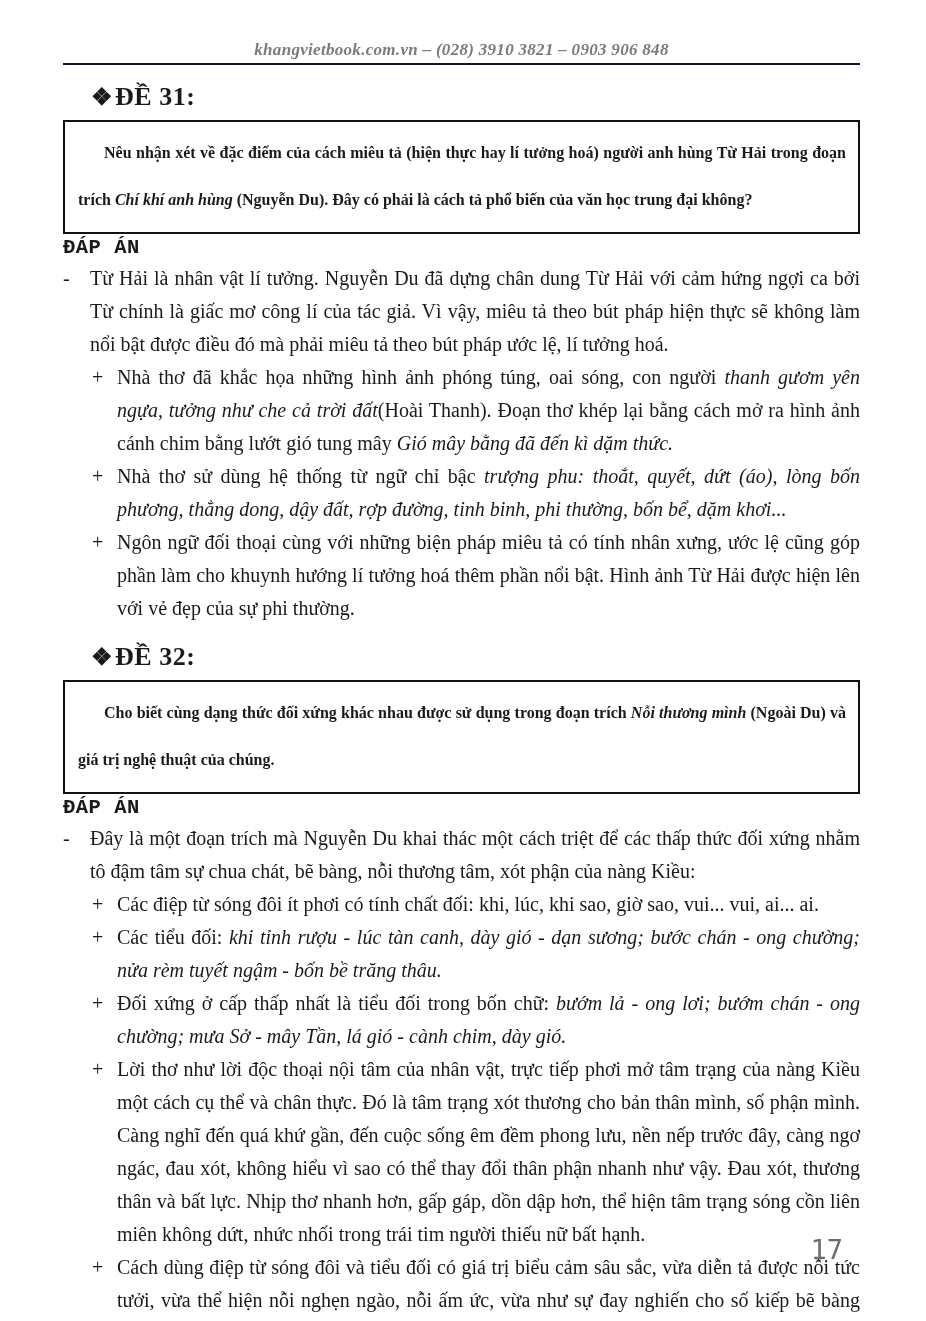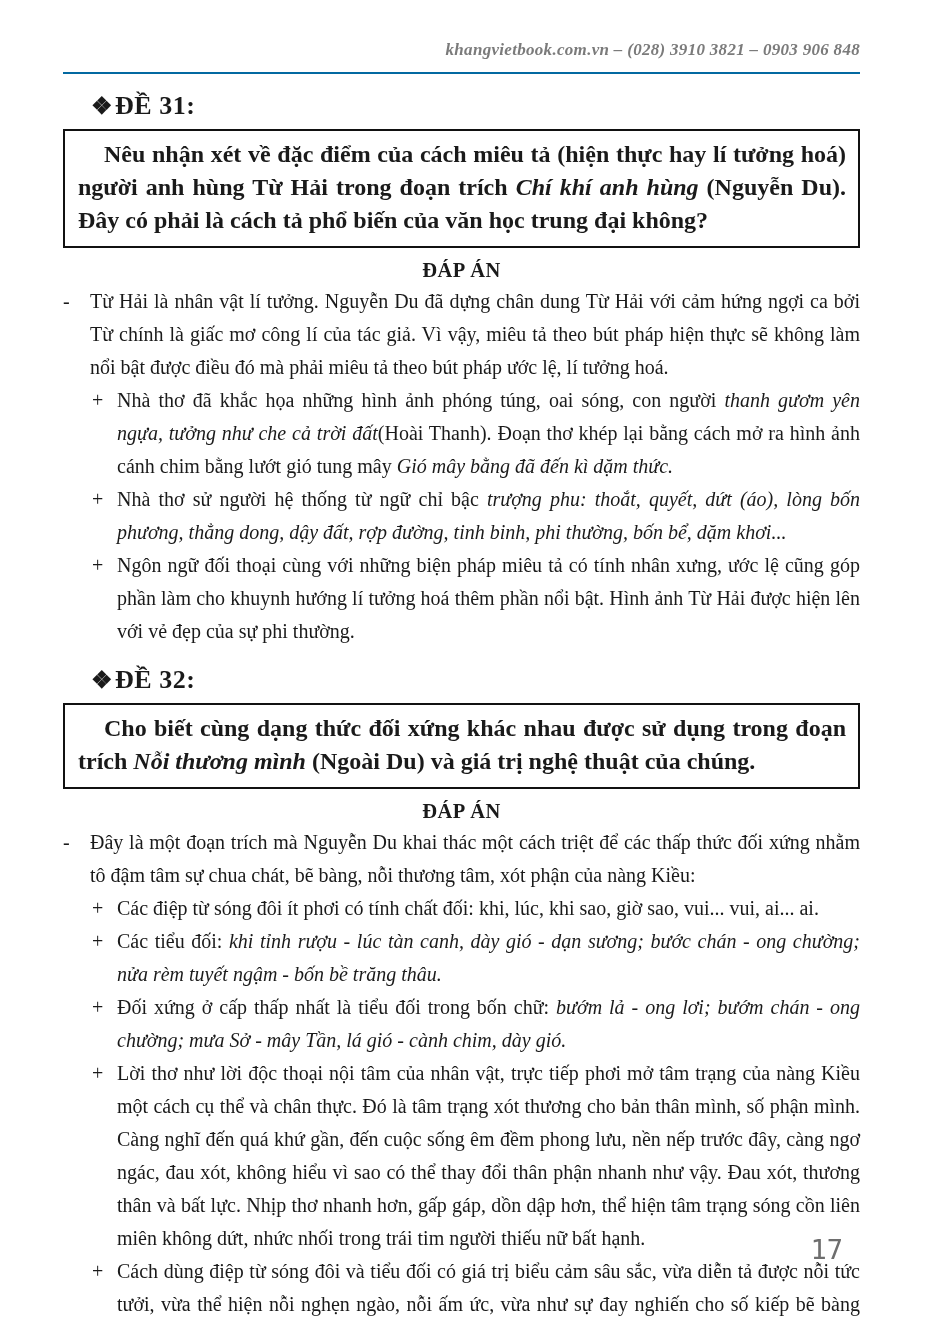--- a/index.html
+++ b/index.html
@@ -9,23 +9,23 @@
     height: 1321px;
     background: #ffffff;
     font-family: "Liberation Serif", "DejaVu Serif", serif;
     color: #1a1a1a;
     overflow: hidden;
     box-sizing: border-box;
   }
   .content { margin: 0 66px 0 63px; }
   .header {
     margin-top: 40px;
-    border-bottom: 2px solid #0369a1;
-    text-align: right;
-    padding-bottom: 12px;
+    border-bottom: 2px solid #0f172a;
+    text-align: center;
+    padding-bottom: 3px;
   }
   .header-text {
     font-weight: bold;
     font-style: italic;
     font-size: 17px;
     color: #7b7b7b;
     letter-spacing: 0.3px;
   }
   .section-heading {
     margin: 17px 0 8px 28px;
@@ -34,31 +34,31 @@
     letter-spacing: 0.5px;
     display: flex;
     align-items: center;
     gap: 2px;
   }
   .diamond { font-size: 24px; line-height: 1; }
   .question-box {
     border: 2px solid #111111;
     padding: 7px 12px 9px 13px;
     font-weight: bold;
-    font-size: 24px;
-    line-height: 33px;
+    font-size: 16px;
+    line-height: 47px;
     text-align: justify;
     text-indent: 26px;
   }
   .answer-label {
-    text-align: center;
     font-weight: bold;
     font-size: 20.5px;
-    margin: 11px 0 3px 0;
+    margin: 2px 0 3px 0;
     letter-spacing: 0.5px;
+    font-family: Liberation Mono, monospace;
   }
   .answer-item {
     display: flex;
     font-size: 20px;
     line-height: 33px;
   }
   .answer-item .bullet {
     flex: 0 0 27px;
     text-align: left;
   }
@@ -104,21 +104,21 @@
     <p class="item-text"><span>Từ Hải là nhân vật lí tưởng. Nguyễn Du đã dựng chân dung Từ Hải với cảm hứng ngợi ca bởi Từ chính là giấc mơ công lí của tác giả. Vì vậy, miêu tả theo bút pháp hiện thực sẽ không làm nổi bật được điều đó mà phải miêu tả theo bút pháp ước lệ, lí tưởng hoá.</span></p>
   </div>
 
   <div class="answer-item level2">
     <span class="bullet">+</span>
     <p class="item-text"><span>Nhà thơ đã khắc họa những hình ảnh phóng túng, oai sóng, con người </span><span class="it">thanh gươm yên ngựa, tưởng như che cả trời đất</span><span>(Hoài Thanh). Đoạn thơ khép lại bằng cách mở ra hình ảnh cánh chim bằng lướt gió tung mây </span><span class="it">Gió mây bằng đã đến kì dặm thức.</span></p>
   </div>
 
   <div class="answer-item level2">
     <span class="bullet">+</span>
-    <p class="item-text"><span>Nhà thơ sử người hệ thống từ ngữ chỉ bậc </span><span class="it">trượng phu: thoắt, quyết, dứt (áo), lòng bốn phương, thẳng dong, dậy đất, rợp đường, tinh binh, phi thường, bốn bể, dặm khơi...</span></p>
+    <p class="item-text"><span>Nhà thơ sử dùng hệ thống từ ngữ chỉ bậc </span><span class="it">trượng phu: thoắt, quyết, dứt (áo), lòng bốn phương, thẳng dong, dậy đất, rợp đường, tinh binh, phi thường, bốn bể, dặm khơi...</span></p>
   </div>
 
   <div class="answer-item level2">
     <span class="bullet">+</span>
     <p class="item-text"><span>Ngôn ngữ đối thoại cùng với những biện pháp miêu tả có tính nhân xưng, ước lệ cũng góp phần làm cho khuynh hướng lí tưởng hoá thêm phần nổi bật. Hình ảnh Từ Hải được hiện lên với vẻ đẹp của sự phi thường.</span></p>
   </div>
 </div>
   </section>
 
   <section class="exam-section section-32">

